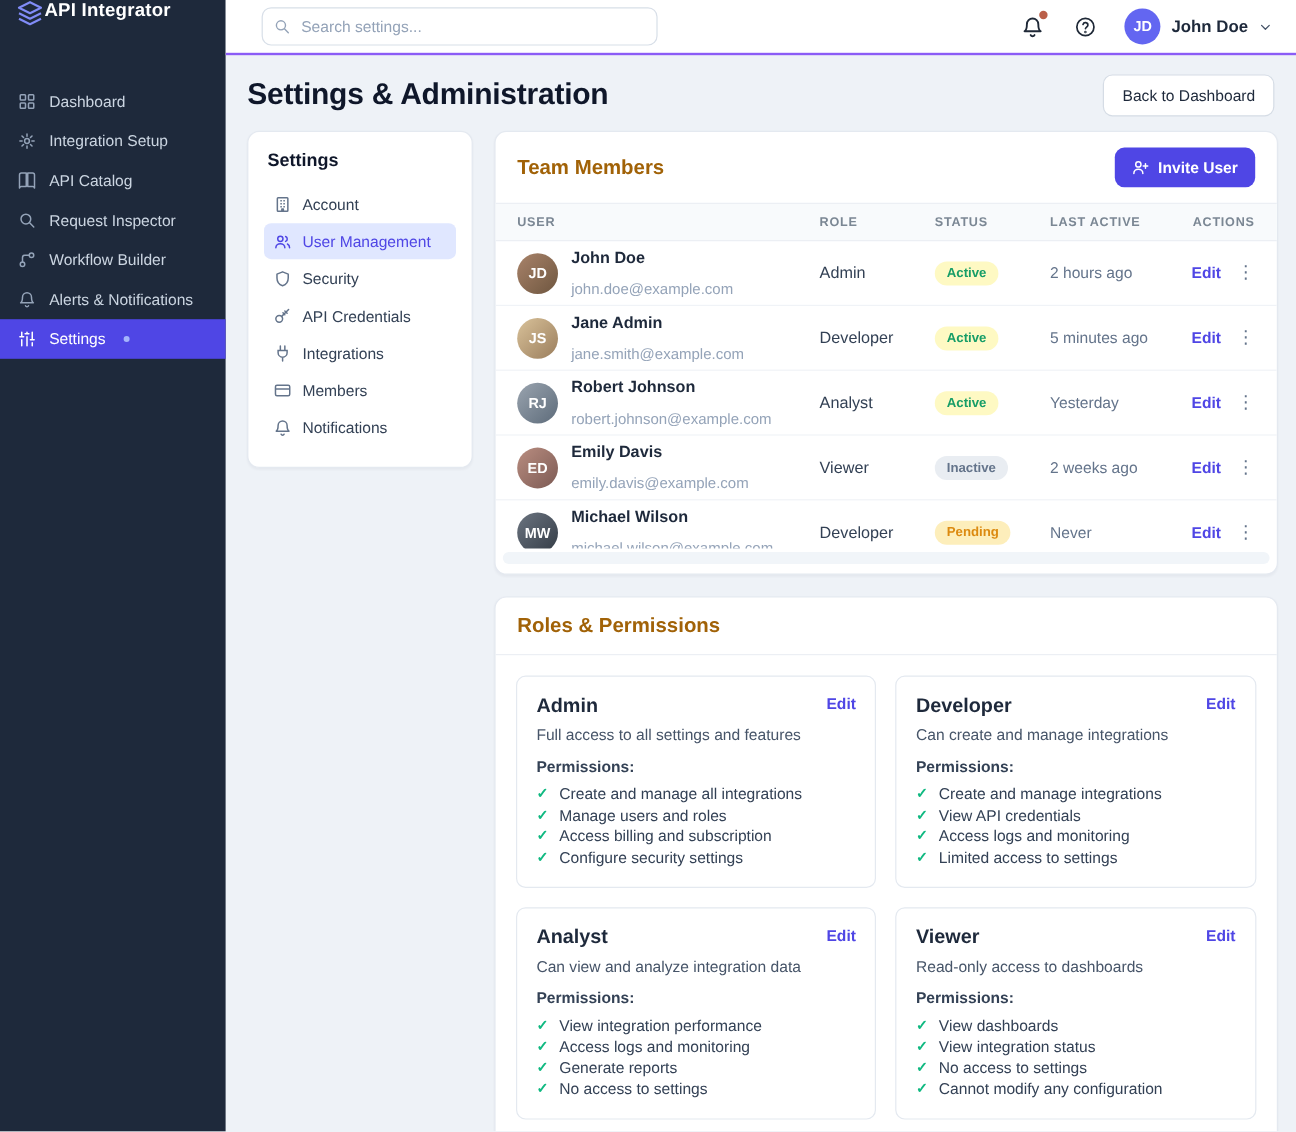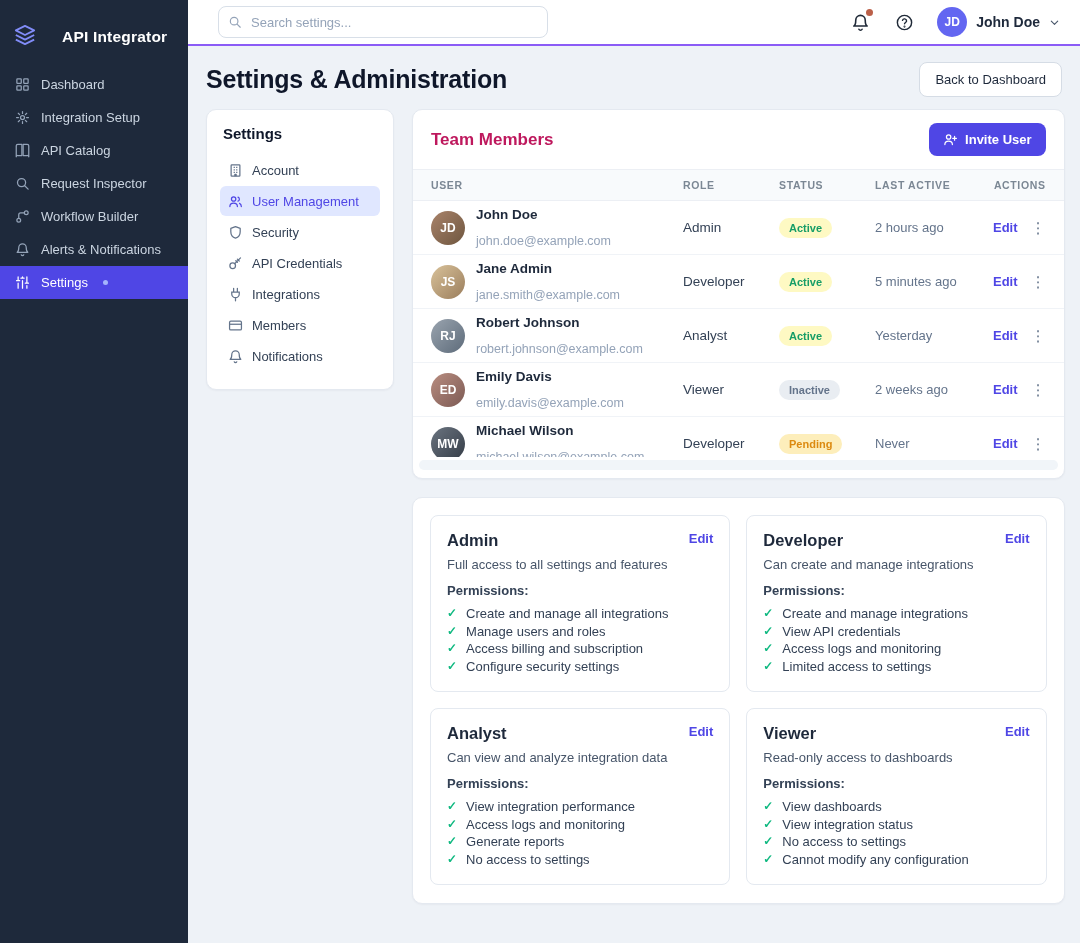--- a/index.html
+++ b/index.html
@@ -3,21 +3,21 @@
 <meta charset="utf-8">
 <style>
   * { margin:0; padding:0; box-sizing:border-box; }
   html,body { width:1080px; height:943px; overflow:hidden; }
   body { font-family:"Liberation Sans", sans-serif; background:#eef2f7; color:#1e293b; }
 
   .app { display:flex; width:100%; height:100%; }
 
   
   .sidebar { width:188px; min-width:188px; background:#1e293b; height:100%; display:flex; flex-direction:column; }
-  .brand { height:46px; display:flex; align-items:flex-end; gap:26px; padding:0 14px; }
+  .brand { height:46px; display:flex; align-items:flex-start; gap:1px; padding:0 14px; }
   .brand svg { width:22px; height:22px; color:#818cf8; }
   .brand-name { color:#fff; font-size:15.5px; font-weight:700; letter-spacing:.2px; }
   .nav { padding-top:22px; display:flex; flex-direction:column; }
   .nav-item { height:33px; display:flex; align-items:center; gap:11px; padding:0 15px; color:#cbd5e1; font-size:13px; cursor:pointer; }
   .nav-item svg { width:15px; height:15px; color:#94a3b8; flex:none; }
   .nav-item.active { background:#4f46e5; color:#fff; }
   .nav-item.active svg { color:#fff; }
   .nav-dot { width:5px; height:5px; border-radius:50%; background:#a5b4fc; margin-left:4px; }
 
   
@@ -52,21 +52,21 @@
   .settings-panel-title { font-size:15px; font-weight:700; color:#0f172a; padding:0 3px; margin-bottom:13px; }
   .sp-item { height:30px; display:flex; align-items:center; gap:9px; padding:0 8px; border-radius:6px; font-size:13px; color:#334155; cursor:pointer; margin-bottom:1px; }
   .sp-item svg { width:15px; height:15px; color:#64748b; flex:none; }
   .sp-item.active { background:#e0e7ff; color:#4f46e5; font-weight:500; }
   .sp-item.active svg { color:#4f46e5; }
 
   .panels { flex:1; display:flex; flex-direction:column; gap:18px; }
 
   
   .card-head { display:flex; align-items:center; justify-content:space-between; padding:13px 18px; }
-  .card-title { font-size:17px; font-weight:700; color:#be185d; }
+  .card-title { font-size:17px; font-weight:700; color:#a16207; }
   .invite-btn { background:#4f46e5; color:#fff; border:none; border-radius:8px; padding:9px 14px; font-size:13px; font-weight:600; font-family:inherit; display:flex; align-items:center; gap:7px; cursor:pointer; }
   .invite-btn svg { width:15px; height:15px; }
 
   .tbl-head { display:grid; grid-template-columns:252px 96px 96px 118px 1fr; align-items:center; padding:0 18px; height:32px; background:#f8fafc; border-top:1px solid #eceff4; border-bottom:1px solid #eceff4; }
   .tbl-head span { font-size:10.5px; font-weight:700; color:#7b8794; letter-spacing:.06em; }
   .tbl-head span:last-child { justify-self:end; }
 
   .rows { height:256px; overflow:hidden; }
   .row { display:grid; grid-template-columns:252px 96px 96px 118px 1fr; align-items:center; padding:0 18px; height:54px; border-bottom:1px solid #f0f3f7; }
   .user-cell { display:flex; align-items:center; gap:11px; }
@@ -427,20 +427,23 @@
     <div class="actions-cell">
       <a class="edit-link">Edit</a>
       <span class="kebab">⋮</span>
     </div>
   </div>
 </div>
             <div class="tbl-foot"></div>
           </div>
 
           <div class="card">
+            <div class="roles-head">
+              <div class="card-title">Roles &amp; Permissions</div>
+            </div>
             <div class="roles-grid" id="roles-grid">
   <div class="role-card">
     <div class="role-head">
       <div class="role-name">Admin</div>
       <a class="edit-link">Edit</a>
     </div>
     <div class="role-desc">Full access to all settings and features</div>
     <div class="perm-label">Permissions:</div>
     <ul class="perm-list">
                     <li>

